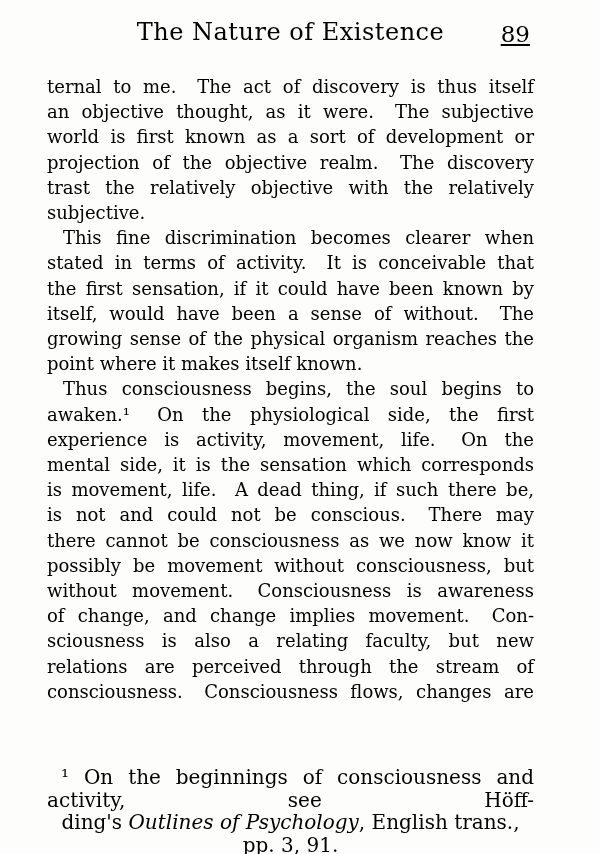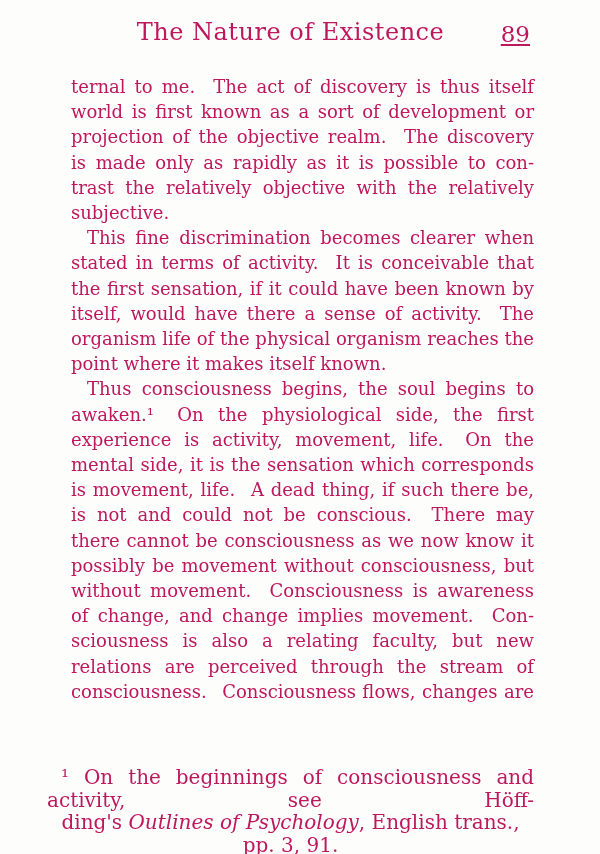--- a/index.html
+++ b/index.html
@@ -3,21 +3,21 @@
 <meta charset="utf-8">
 <style>
   * { margin: 0; padding: 0; box-sizing: border-box; }
   html, body { background: #ffffff; }
   .page {
     position: relative;
     width: 600px;
     height: 854px;
     background: #fdfdfc;
     font-family: "DejaVu Serif", serif;
-    color: #be185d;
+    color: #000000;
     overflow: hidden;
   }
   .running-header {
     position: absolute;
     top: 17px;
     left: 47px;
     width: 487px;
     height: 36px;
   }
   .running-title {
@@ -40,21 +40,20 @@
     position: absolute;
     top: 74px;
     left: 47px;
     width: 487px;
   }
   .line {
     font-size: 18px;
     line-height: 25.2px;
     text-align: left;
     white-space: normal;
-    margin-left: 24px;
   }
   .line.just {
     text-align: justify;
     text-align-last: justify;
   }
   .line.indent { text-indent: 16px; }
   .footnote {
     position: absolute;
     top: 766px;
     left: 47px;
@@ -75,30 +74,30 @@
 
 <div class="page">
 
   <div class="running-header">
     <span class="running-title">The Nature of Existence</span>
     <span class="page-number">89</span>
   </div>
 
   <div class="page-body">
       <div class="line just">ternal to me.  The act of discovery is thus itself</div>
+      <div class="line just">an objective thought, as it were.  The subjective</div>
       <div class="line just">world is first known as a sort of development or</div>
       <div class="line just">projection of the objective realm.  The discovery</div>
-      <div class="line just">is made only as rapidly as it is possible to con-</div>
       <div class="line just">trast the relatively objective with the relatively</div>
       <div class="line">subjective.</div>
       <div class="line indent just">This fine discrimination becomes clearer when</div>
       <div class="line just">stated in terms of activity.  It is conceivable that</div>
       <div class="line just">the first sensation, if it could have been known by</div>
-      <div class="line just">itself, would have there a sense of activity.  The</div>
-      <div class="line just">organism life of the physical organism reaches the</div>
+      <div class="line just">itself, would have been a sense of without.  The</div>
+      <div class="line just">growing sense of the physical organism reaches the</div>
       <div class="line">point where it makes itself known.</div>
       <div class="line indent just">Thus consciousness begins, the soul begins to</div>
       <div class="line just">awaken.¹  On the physiological side, the first</div>
       <div class="line just">experience is activity, movement, life.  On the</div>
       <div class="line just">mental side, it is the sensation which corresponds</div>
       <div class="line just">is movement, life.  A dead thing, if such there be,</div>
       <div class="line just">is not and could not be conscious.  There may</div>
       <div class="line just">there cannot be consciousness as we now know it</div>
       <div class="line just">possibly be movement without consciousness, but</div>
       <div class="line just">without movement.  Consciousness is awareness</div>

